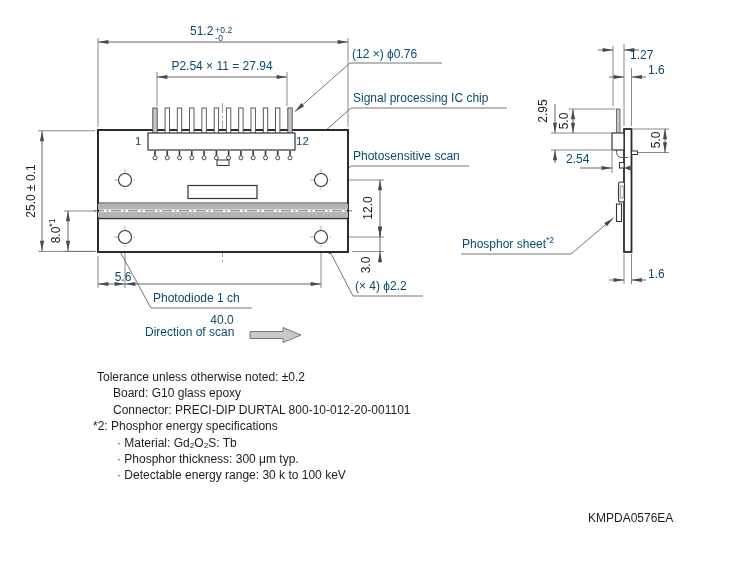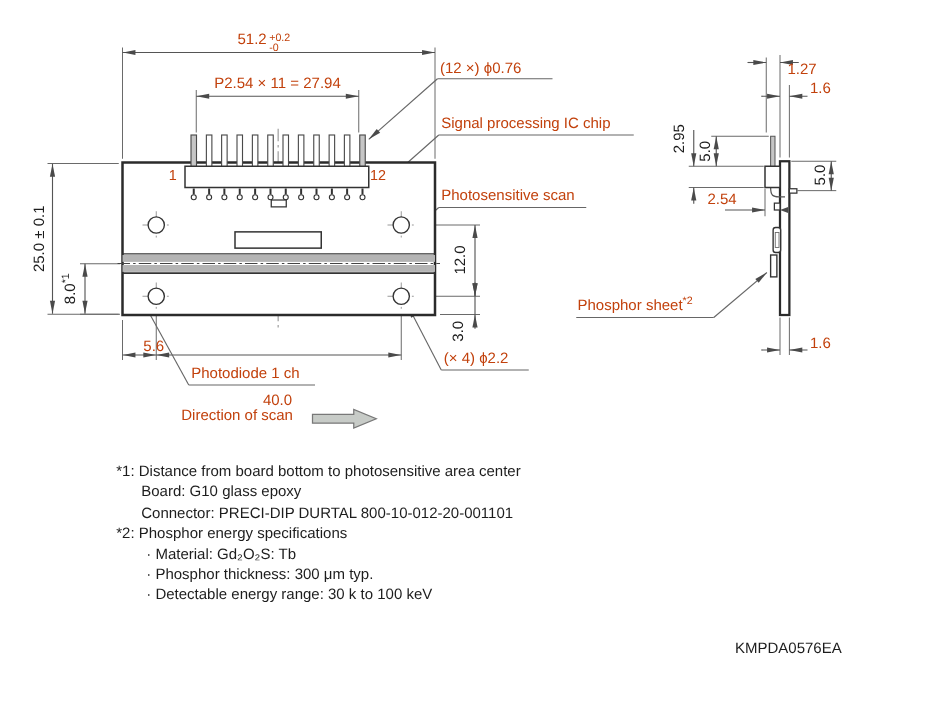--- a/index.html
+++ b/index.html
@@ -1,19 +1,19 @@
 <!DOCTYPE html>
 <html><head>
 <meta charset="utf-8">
 <style>
   html,body{margin:0;padding:0;background:#ffffff;}
   #canvas{position:relative;width:742px;height:564px;background:#fff;overflow:hidden;
           font-family:"Liberation Sans","DejaVu Sans",sans-serif;color:#1d1d1d;}
   svg{position:absolute;left:0;top:0;}
-  .txt{position:absolute;font-size:12px;line-height:14px;white-space:nowrap;color:#c2410c;}
+  .txt{position:absolute;font-size:12px;line-height:14px;white-space:nowrap;color:#0c4a6e;}
   .ctr{text-align:center;}
   .vtext{position:absolute;font-size:12px;white-space:nowrap;color:#1d1d1d;
          transform:translate(-50%,-50%) rotate(-90deg);}
   .dimnum{font-size:12px;}
   .tolwrap{display:inline-flex;flex-direction:column;vertical-align:2px;margin-left:2px;}
   .tolwrap i{font-style:normal;font-size:8.5px;line-height:8px;}
   sup{font-size:8.5px;vertical-align:super;line-height:0;}
   .notes{position:absolute;left:93px;top:369px;font-size:12px;}
   .notes div{line-height:16.4px;white-space:nowrap;}
   .ind-a{margin-left:4px;}
@@ -211,21 +211,21 @@
 <div class="txt" style="left:630px;top:48px;">1.27</div>
 <div class="txt" style="left:648px;top:63px;">1.6</div>
 <div class="vtext" style="left:543px;top:111px;">2.95</div>
 <div class="vtext" style="left:564px;top:121px;">5.0</div>
 <div class="txt" style="left:566px;top:152px;text-align:center;">2.54</div>
 <div class="vtext" style="left:656px;top:140px;">5.0</div>
 <div class="txt" style="left:648px;top:267px;">1.6</div>
 <div class="txt" style="left:462px;top:237px;"><span>Phosphor sheet</span><sup>*2</sup></div>
 
 <div class="notes">
-  <div class="ind-b">*1: Distance from board bottom to photosensitive area center</div>
+  <div class="ind-a">Tolerance unless otherwise noted: ±0.2</div>
   <div class="ind-c">Board: G10 glass epoxy</div>
   <div class="ind-c">Connector: PRECI-DIP DURTAL 800-10-012-20-001101</div>
   <div class="ind-b">*2: Phosphor energy specifications</div>
   <div class="ind-d">· Material: Gd₂O₂S: Tb</div>
   <div class="ind-d">· Phosphor thickness: 300 μm typ.</div>
   <div class="ind-d">· Detectable energy range: 30 k to 100 keV</div>
 </div>
 
 <div class="docnum">KMPDA0576EA</div>
 

